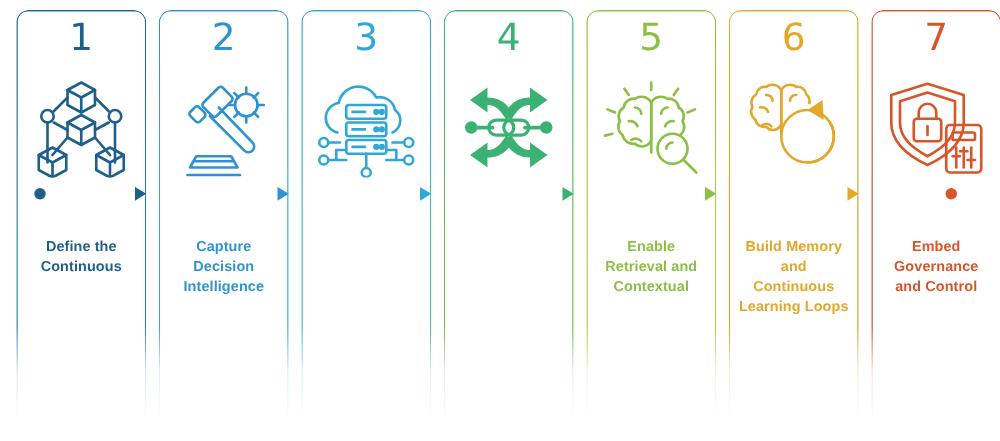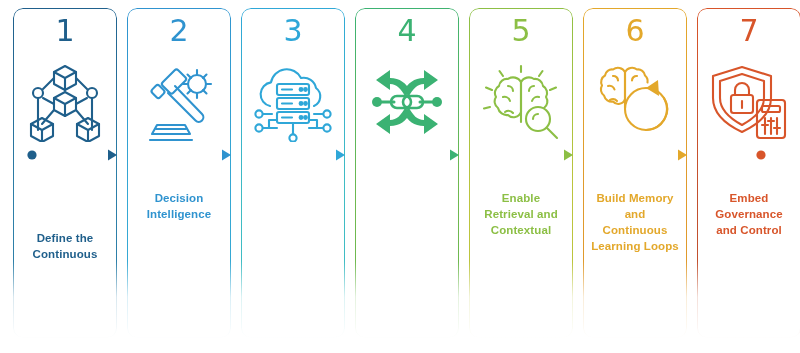--- a/index.html
+++ b/index.html
@@ -119,21 +119,21 @@
           <path d="M60 56 L71 62 L71 74 L60 80 L49 74 L49 62 Z"></path>
           <path d="M49 62 L60 68 L71 62 M60 68 L60 80"></path>
           <circle cx="10" cy="31" r="5"></circle>
           <circle cx="64" cy="31" r="5"></circle>
           <path d="M26 16 L15 27 M48 16 L59 27 M10 36 L10 68 M64 36 L64 68"></path>
           <path d="M15 36 L26 42 M59 36 L48 42"></path>
           <path d="M14 62 L26 48 M60 62 L48 48"></path>
         </g>
           </svg>
         </div>
-        <div class="label" style="color: rgb(31, 95, 139); margin-top: 40px;">
+        <div class="label" style="color: rgb(31, 95, 139);">
           <div>Define the</div>
           <div>Continuous</div>
         </div>
         <div class="card-fade"></div>
       </div>
       <div class="card" style="left: 127px;">
         <div class="card-frame" style="background: linear-gradient(170deg, rgb(47, 147, 207) 0%, rgb(53, 168, 212) 55%, rgb(53, 168, 212) 100%);"></div>
         <div class="num" style="color: rgb(47, 147, 207);">2</div>
         <div class="icon-wrap">
           <svg width="74" height="80" viewBox="0 0 74 80">
@@ -143,20 +143,21 @@
           <path d="M33 24 L60 52 a4.5 4.5 0 0 1 -6.5 6.5 L26 31"></path>
           <path d="M10 72 h38 l-5-9 h-28 Z"></path>
           <path d="M8 78 h42"></path>
           <path d="M14 67 h30"></path>
           <circle cx="55" cy="22" r="9"></circle>
           <path d="M55 8 v5 M55 31 v5 M41 22 h5 M64 22 h5 M45.5 12.5 l3.5 3.5 M61 28 l3.5 3.5 M64.5 12.5 l-3.5 3.5 M49 28 l-3.5 3.5"></path>
         </g>
           </svg>
         </div>
         <div class="label" style="color: rgb(47, 147, 207);">
+          <div>Capture</div>
           <div>Decision</div>
           <div>Intelligence</div>
         </div>
         <div class="card-fade"></div>
       </div>
       <div class="card" style="left: 241px;">
         <div class="card-frame" style="background: linear-gradient(170deg, rgb(47, 167, 216) 0%, rgb(63, 188, 196) 55%, rgb(63, 188, 196) 100%);"></div>
         <div class="num" style="color: rgb(47, 167, 216);">3</div>
         <div class="icon-wrap">
           <svg width="80" height="80" viewBox="0 0 80 80">

